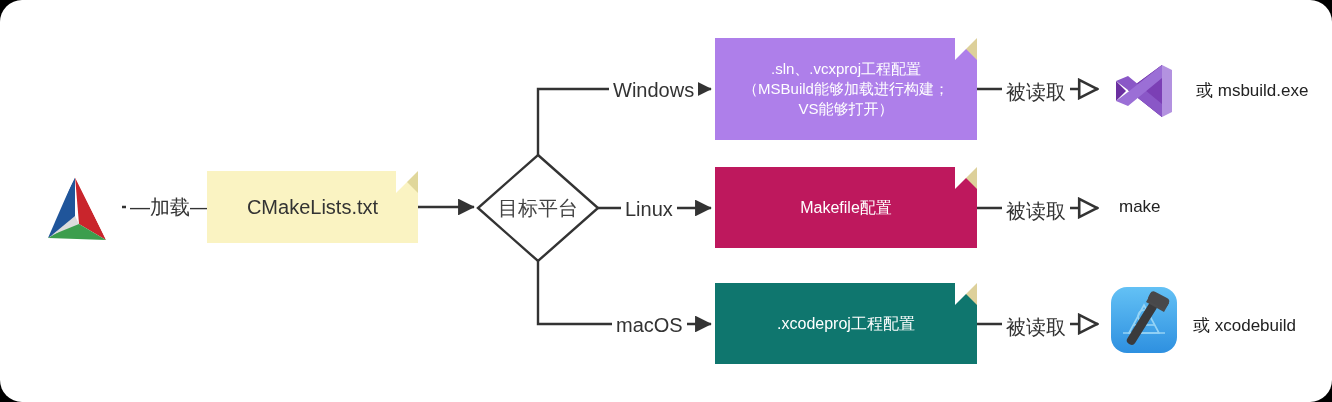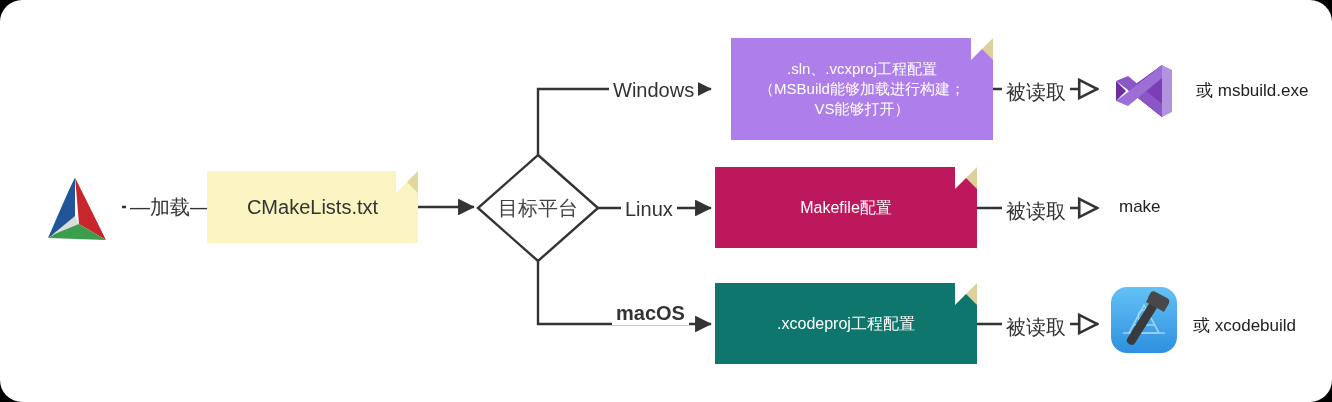--- a/index.html
+++ b/index.html
@@ -60,21 +60,20 @@
     border-color: #ffffff transparent transparent transparent;
   }
 
   
   #note-windows {
     left: 715px; top: 38px; width: 262px; height: 102px;
     background: #AE7FEA;
     color: #ffffff;
     font-size: 15px;
     flex-direction: column;
-    margin-left: 16px;
   }
   #note-windows .fold {
     border-width: 0 22px 22px 0;
     border-color: transparent #DDD09A transparent transparent;
   }
   #note-windows .fold2 {
     position: absolute; top: 0; right: 0;
     width: 0; height: 0; border-style: solid;
     border-width: 22px 22px 0 0;
     border-color: #ffffff transparent transparent transparent;
@@ -208,21 +207,21 @@
     <span class="fold2"></span>
     <span class="label">CMakeLists.txt</span>
   </div>
 
   <div id="decision-diamond">
     <div class="dlabel">目标平台</div>
   </div>
 
   <div class="edge-label" style="left:609px; top:79px;">Windows</div>
   <div class="edge-label" style="left:621px; top:198px;">Linux</div>
-  <div class="edge-label" style="left:612px; top:302px;font-weight:bold;">macOS</div>
+  <div class="edge-label" style="left:612px; top:314px;">macOS</div>
 
   <div class="note" id="note-windows">
     <span class="fold"></span>
     <span class="fold2"></span>
     <span class="label">
       <span class="note-line">.sln、.vcxproj工程配置</span>
       <span class="note-line">（MSBuild能够加载进行构建；</span>
       <span class="note-line">VS能够打开）</span>
     </span>
   </div>

